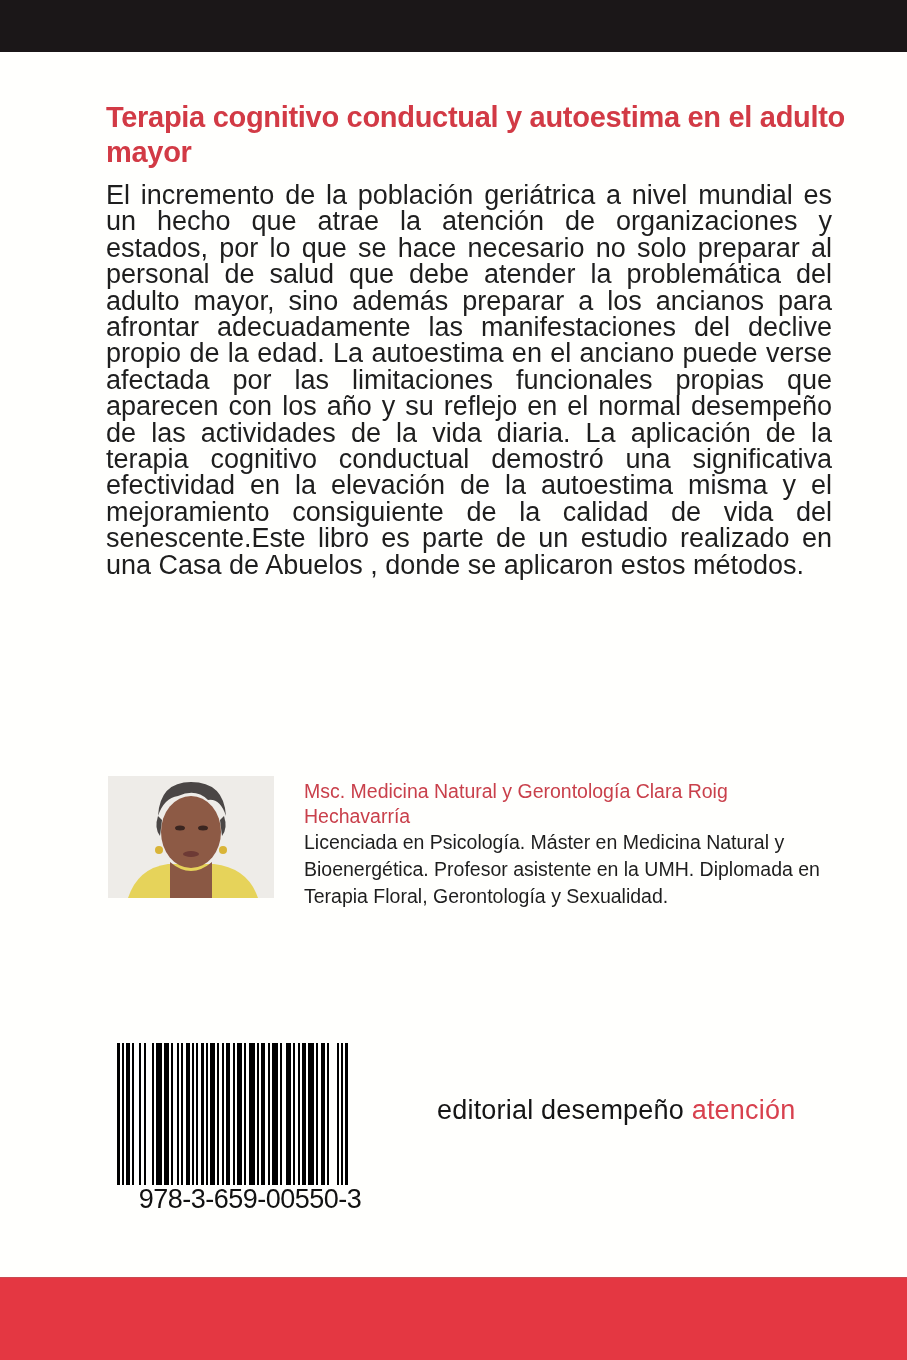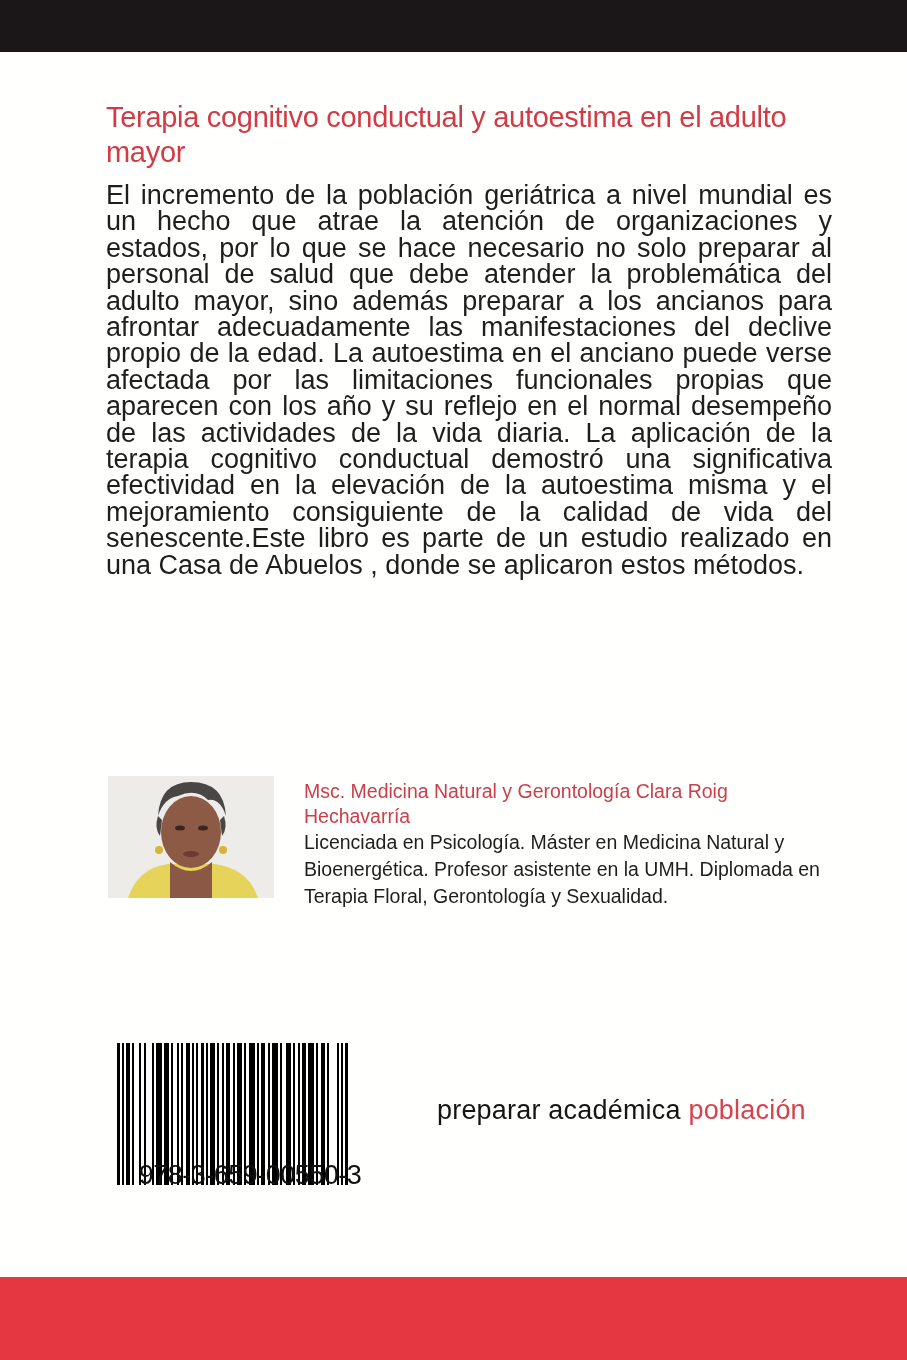--- a/index.html
+++ b/index.html
@@ -4,21 +4,21 @@
 <style>
   html, body { margin:0; padding:0; }
   body {
     width:907px; height:1360px; position:relative; overflow:hidden;
     background:#fffffd;
     font-family:"Liberation Sans", sans-serif;
   }
   .top-bar { position:absolute; left:0; top:0; width:907px; height:52px; background:#1b1718; }
   .title {
     position:absolute; left:106px; top:100px; width:740px;
-    color:#d23a45; font-family:"Liberation Sans", sans-serif; font-weight:normal;
+    color:#d23a45; font-family:"Liberation Sans", sans-serif; font-weight:bold;
     font-size:29px; line-height:35px; letter-spacing:-0.3px; margin:0;
   }
   .blurb {
     position:absolute; left:106px; top:182px; width:726px;
     color:#1e1e1e; font-family:"Liberation Sans", sans-serif; font-size:27px;
     line-height:26.4px; text-align:justify; margin:0;
   }
   .author-photo {
     position:absolute; left:108px; top:776px; width:166px; height:122px;
     background:#f1efec; overflow:hidden;
@@ -30,21 +30,21 @@
   .author-bio {
     position:absolute; left:304px; top:829px; width:530px;
     color:#1e1e1e; font-size:19.5px; line-height:27px; margin:0;
   }
   .barcode {
     position:absolute; left:117px; top:1043px; width:266px; height:142px;
     display:flex; align-items:stretch;
   }
   .barcode span { display:block; height:100%; }
   .isbn {
-    position:absolute; left:117px; top:1160px; width:266px; text-align:center;
+    position:absolute; left:117px; top:1184px; width:266px; text-align:center;
     color:#111; font-size:27px; letter-spacing:-0.5px;
   }
   .publisher {
     position:absolute; left:437px; top:1095px;
     font-size:27px; color:#151515; letter-spacing:0.2px;
   }
   .publisher .accent { color:#d8414e; }
   .bottom-bar { position:absolute; left:0; top:1277px; width:907px; height:83px; background:#e43742; border-top:1px solid #c94a52; }
 </style>
 </head>
@@ -155,17 +155,17 @@
     <span style="width:8px"></span>
   <span style="width:2px;background:#000"></span>
     <span style="width:2px"></span>
   <span style="width:2px;background:#000"></span>
     <span style="width:2px"></span>
   <span style="width:3px;background:#000"></span>
 </div>
 <div class="isbn">978-3-659-00550-3</div>
 
 <div class="publisher">
-  <span>preparar académica</span>
-  <span class="accent">población</span>
+  <span>editorial desempeño</span>
+  <span class="accent">atención</span>
 </div>
 
 <div class="bottom-bar"></div>
 
 </body></html>

